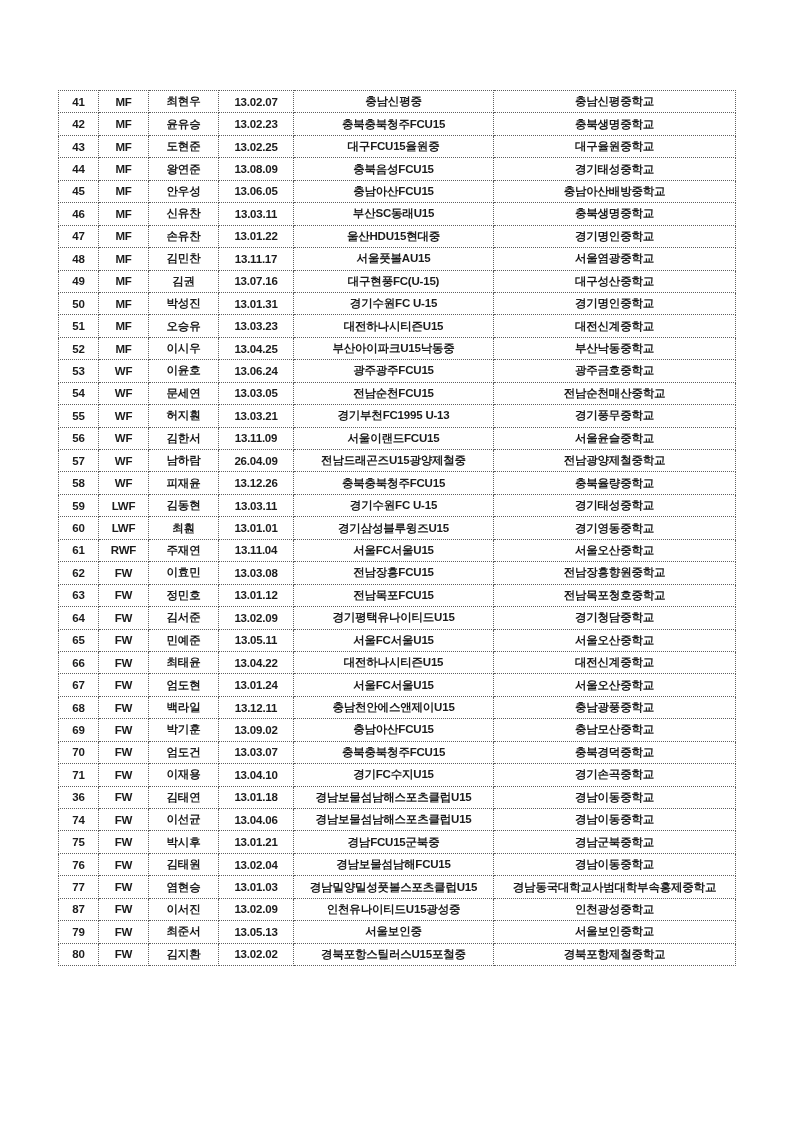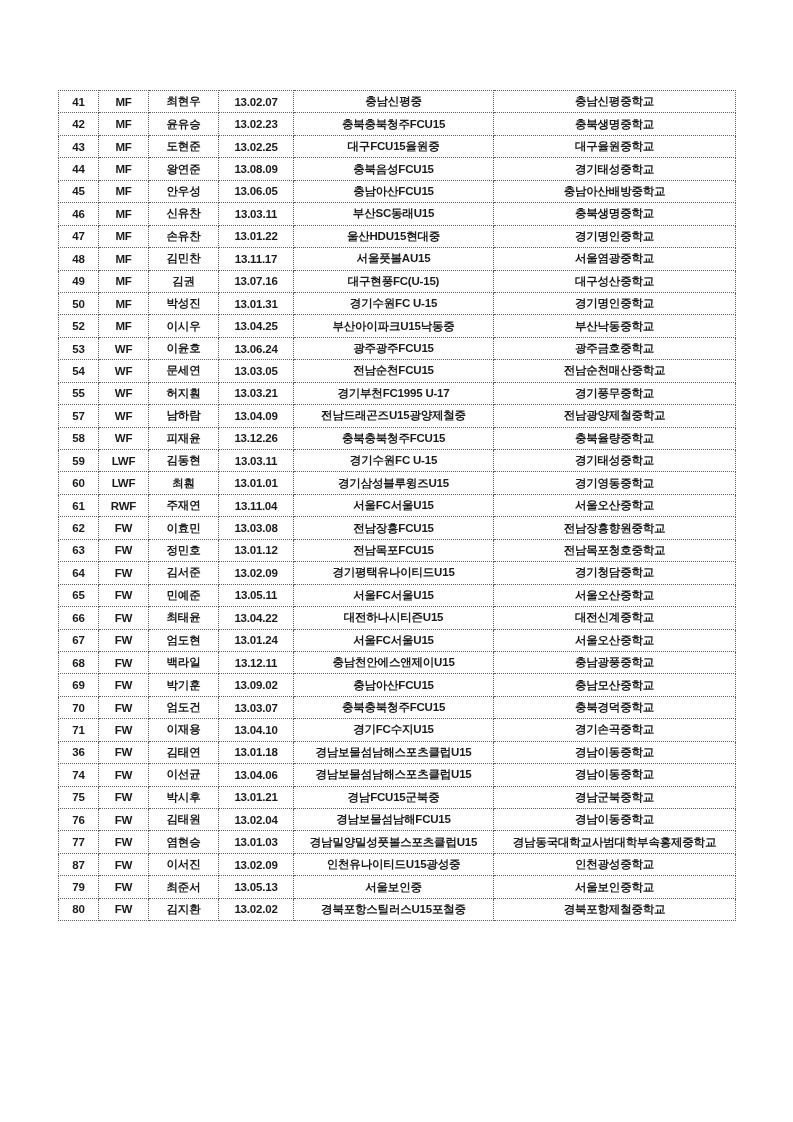--- a/index.html
+++ b/index.html
@@ -132,20 +132,28 @@
         </tr>
         <tr>
           <td>50</td>
           <td>MF</td>
           <td>박성진</td>
           <td>13.01.31</td>
           <td>경기수원FC U-15</td>
           <td>경기명인중학교</td>
         </tr>
         <tr>
+          <td>51</td>
+          <td>MF</td>
+          <td>오승유</td>
+          <td>13.03.23</td>
+          <td>대전하나시티즌U15</td>
+          <td>대전신계중학교</td>
+        </tr>
+        <tr>
           <td>52</td>
           <td>MF</td>
           <td>이시우</td>
           <td>13.04.25</td>
           <td>부산아이파크U15낙동중</td>
           <td>부산낙동중학교</td>
         </tr>
         <tr>
           <td>53</td>
           <td>WF</td>
@@ -160,28 +168,36 @@
           <td>문세연</td>
           <td>13.03.05</td>
           <td>전남순천FCU15</td>
           <td>전남순천매산중학교</td>
         </tr>
         <tr>
           <td>55</td>
           <td>WF</td>
           <td>허지훤</td>
           <td>13.03.21</td>
-          <td>경기부천FC1995 U-17</td>
+          <td>경기부천FC1995 U-13</td>
           <td>경기풍무중학교</td>
         </tr>
         <tr>
+          <td>56</td>
+          <td>WF</td>
+          <td>김한서</td>
+          <td>13.11.09</td>
+          <td>서울이랜드FCU15</td>
+          <td>서울윤슬중학교</td>
+        </tr>
+        <tr>
           <td>57</td>
           <td>WF</td>
           <td>남하람</td>
-          <td>13.04.09</td>
+          <td>26.04.09</td>
           <td>전남드래곤즈U15광양제철중</td>
           <td>전남광양제철중학교</td>
         </tr>
         <tr>
           <td>58</td>
           <td>WF</td>
           <td>피재윤</td>
           <td>13.12.26</td>
           <td>충북충북청주FCU15</td>
           <td>충북율량중학교</td>

